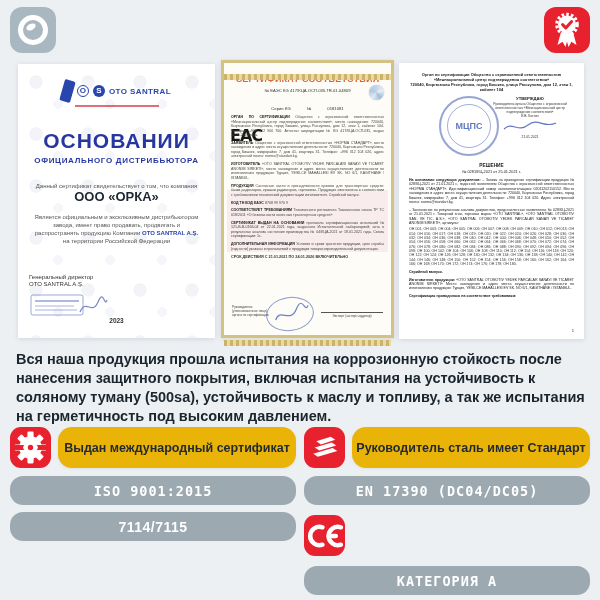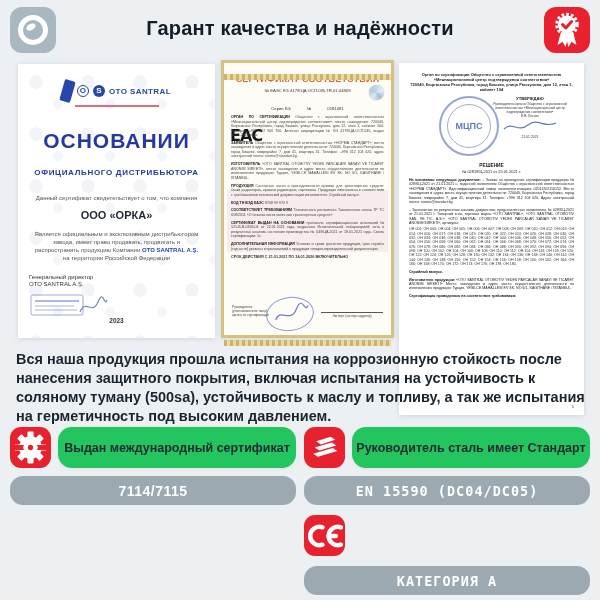--- a/index.html
+++ b/index.html
@@ -18,35 +18,35 @@
     background:#fff;transform:rotate(-28deg);}
 
   
   .cert{position:absolute;box-shadow:0 1px 5px rgba(40,60,80,.15);}
   .cert-left{top:64px;left:18px;width:197px;height:274px;background:#fff;
     background-image:radial-gradient(circle 11px at 18px 18px, #f2f4f8 60%, transparent 61%),
                      radial-gradient(circle 8px at 40px 40px, #f4f6f9 60%, transparent 61%);
     background-size:52px 52px;}
   .cert-mid{top:60px;left:221px;width:173px;height:278px;background:#fdfcf7;
     border:3px solid #d5c283;box-sizing:border-box;}
-  .cert-right{top:63px;left:399px;width:185px;height:352px;background:#fff;}
+  .cert-right{top:63px;left:399px;width:185px;height:276px;background:#fff;}
 
   
   .lc{position:relative;width:100%;height:100%;text-align:center;}
   .lc-logo-row{display:flex;justify-content:center;align-items:center;gap:4px;padding-top:16px;}
   .lc-bar{width:11px;height:22px;background:#2946ad;transform:rotate(16deg);border-radius:2px;position:relative;}
   .lc-dot{width:12px;height:12px;border-radius:50%;background:#2946ad;color:#fff;font-size:8px;
     font-weight:700;line-height:12px;text-align:center;}
   .lc-dot.lite{background:#fff;color:#2946ad;border:1.5px solid #2946ad;box-sizing:border-box;line-height:9px;}
   .lc-name{font-size:8px;font-weight:800;color:#2946ad;letter-spacing:.4px;}
   .lc-tagline{width:84px;height:2px;background:#c23;opacity:.65;margin:3px auto 0;}
   .lc-title{margin-top:22px;font-size:21px;font-weight:800;color:#2638a0;letter-spacing:1px;}
-  .lc-sub{margin-top:15px;font-size:8px;font-weight:700;color:#2638a0;letter-spacing:.7px;}
+  .lc-sub{margin-top:3px;font-size:8px;font-weight:700;color:#2638a0;letter-spacing:.7px;}
   .lc-intro{margin-top:18px;font-size:6px;color:#555;}
-  .lc-company{margin-top:8px;font-size:11px;font-weight:800;color:#1d2633;}
+  .lc-company{font-size:13px;font-weight:800;color:#1d2633;}
   .lc-body{margin:9px 13px 0;font-size:6px;line-height:8px;color:#555;}
   .lc-brand{color:#2946ad;font-weight:700;}
   .lc-sign{position:absolute;left:11px;bottom:50px;text-align:left;font-size:6px;line-height:7px;color:#333;}
   .lc-stamp{position:absolute;left:12px;bottom:18px;}
   .lc-year{position:absolute;bottom:14px;left:0;right:0;font-size:6.5px;font-weight:700;color:#333;}
 
   
   .mc{position:relative;width:100%;height:100%;}
   .mc-band{position:absolute;left:0;right:0;height:6px;
     background:repeating-linear-gradient(90deg,#cdb269 0 3px,#ead9a2 3px 6px);}
@@ -92,40 +92,39 @@
   .desc{position:absolute;top:350px;left:16px;width:572px;font-size:14.5px;line-height:19px;
     font-weight:600;color:#1b252d;}
 
   
   .fcol{position:absolute;top:427px;width:286px;}
   .fcol.l{left:10px;} .fcol.r{left:304px;}
   .frow{display:flex;gap:7px;margin-bottom:8px;}
   .ficon{width:41px;border-radius:11px;background:#e8212f;flex:none;display:flex;
     align-items:center;justify-content:center;}
   .frow.one .ficon{height:41px;} .frow.two .ficon{height:41px;align-self:center;}
-  .fbox{flex:1;background:#22c55e;border-radius:14px;display:flex;align-items:center;justify-content:center;
+  .fbox{flex:1;background:#eab308;border-radius:14px;display:flex;align-items:center;justify-content:center;
     text-align:center;font-size:12.5px;font-weight:600;color:#222b33;
     box-shadow:0 1px 3px rgba(40,60,80,.08);white-space:pre-line;line-height:16px;}
   .frow.one{height:41px;} .frow.two{height:46px;}
   .fbanner{height:29px;border-radius:13px;background:#9da9b1;color:#fff;display:flex;align-items:center;
     justify-content:center;font-family:"DejaVu Sans Mono",monospace;font-weight:700;font-size:13.5px;
     letter-spacing:1px;margin-bottom:7px;}
   .fbanner.sans{font-family:"Liberation Sans",sans-serif;letter-spacing:.5px;font-size:14px;}
 </style>
 </head>
 <body>
 
 <div class="page">
 
   <div class="hdr-ic left">
     <div class="lens-outer">
       <div class="lens-hl"></div>
     </div>
   </div>
-  <div class="hdr-title">Гарант качества и надёжности</div>
   <div class="hdr-ic right">
     <svg width="46" height="46" viewBox="0 0 46 46">
       <path d="M17 25 L13.5 38 L18.5 34.8 L21.5 40 L25 27 Z" fill="#fff"></path>
       <path d="M29 25 L32.5 38 L27.5 34.8 L24.5 40 L21 27 Z" fill="#fff"></path>
       <circle cx="23" cy="17.5" r="10.2" fill="none" stroke="#fff" stroke-width="3.2" stroke-dasharray="2.6 2.1"></circle>
       <circle cx="23" cy="17.5" r="9" fill="#fff"></circle>
       <path d="M18.6 17.6 l3.2 3.3 l5.8 -6.4" stroke="#e8212f" stroke-width="3" fill="none" stroke-linecap="round" stroke-linejoin="round"></path>
     </svg>
   </div>
 
@@ -249,37 +248,38 @@
               <rect x="-3" y="-15.5" width="6" height="6" rx="1" transform="rotate(315)"></rect>
             </g>
           </g>
           <rect x="3" y="17.6" width="34" height="4.8" fill="#e8212f"></rect>
           <ellipse cx="20" cy="20" rx="7.2" ry="4.6" fill="#fff"></ellipse>
           <circle cx="20" cy="20" r="2.6" fill="#e8212f"></circle>
         </svg>
       </div>
       <div class="fbox">Выдан международный сертификат</div>
     </div>
+    <div class="fbanner">ISO 9001:2015</div>
     <div class="fbanner sans">7114/7115</div>
   </div>
 
   <div class="fcol r">
     <div class="frow one">
       <div class="ficon">
         <svg width="41" height="41" viewBox="0 0 40 40">
           <g fill="#fff">
             <path d="M12 14 L26 9.5 L30.5 12.5 L16.5 17 Z"></path>
             <path d="M10.5 20 L27 15 L31.5 18 L15 23 Z"></path>
             <path d="M9 26 L28 20.5 L32.5 23.5 L13.5 29 Z"></path>
           </g>
         </svg>
       </div>
       <div class="fbox">Руководитель сталь имеет Стандарт</div>
     </div>
-    <div class="fbanner">EN 15590 (DC04/DC05)</div>
+    <div class="fbanner">EN 17390 (DC04/DC05)</div>
     <div class="frow two">
       <div class="ficon">
         <svg width="41" height="41" viewBox="0 0 40 40">
           <g fill="none" stroke="#fff" stroke-width="4.4" stroke-linecap="round">
             <path d="M18 12 A9 9 0 1 0 18 29"></path>
             <path d="M36 12 A9 9 0 1 0 36 29"></path>
             <line x1="24" y1="20.5" x2="31" y2="20.5"></line>
           </g>
         </svg>
       </div>

